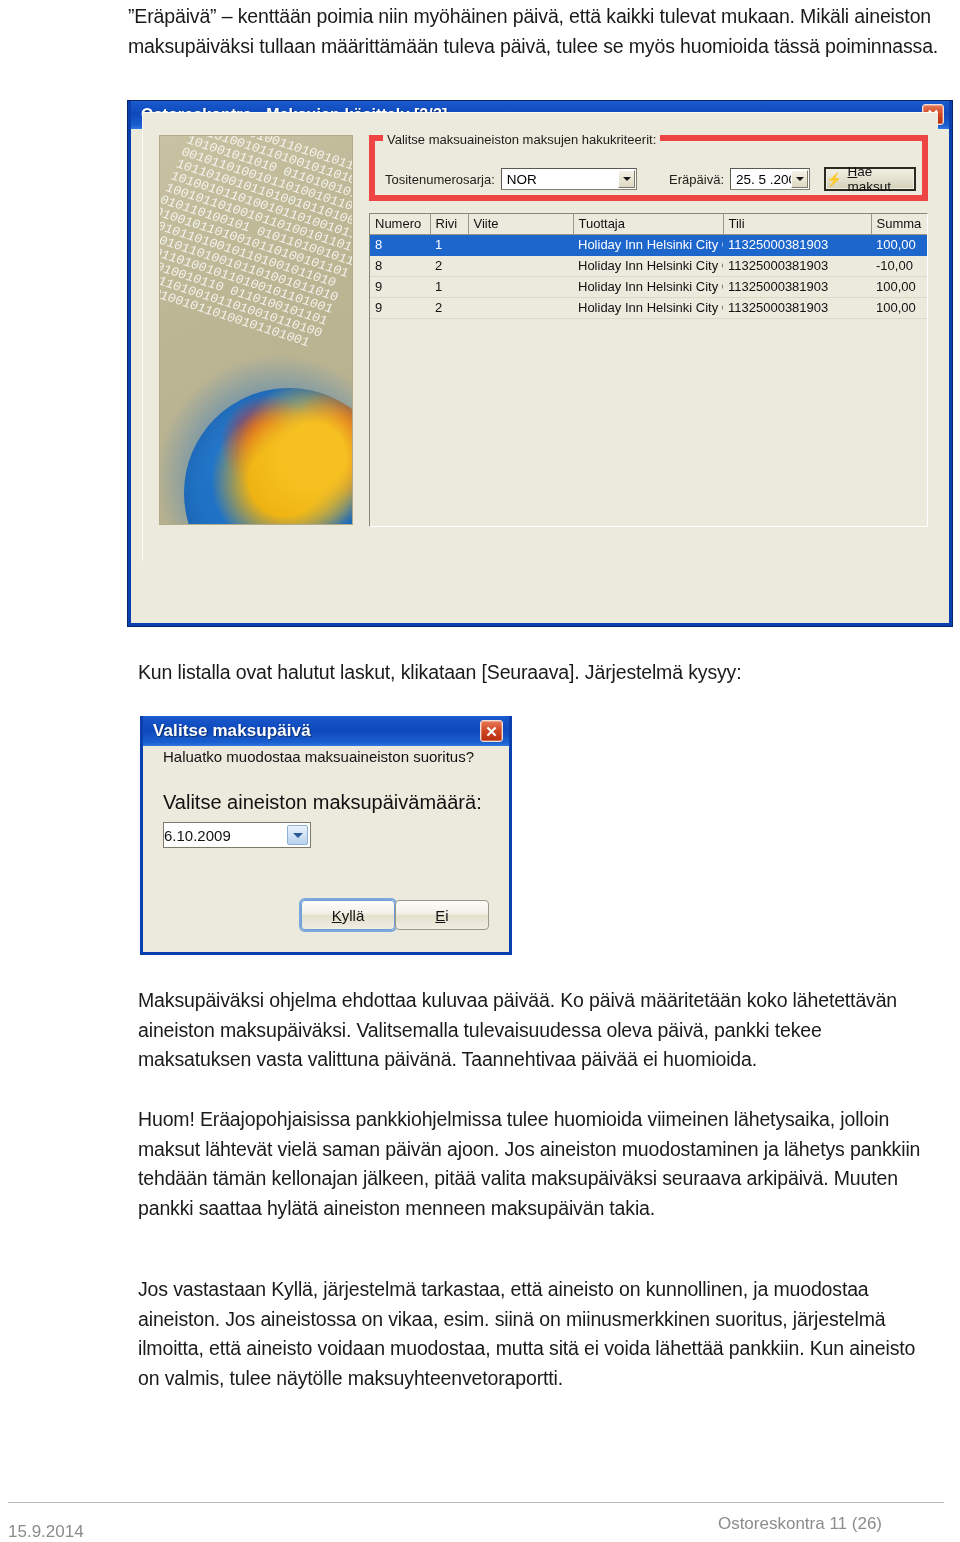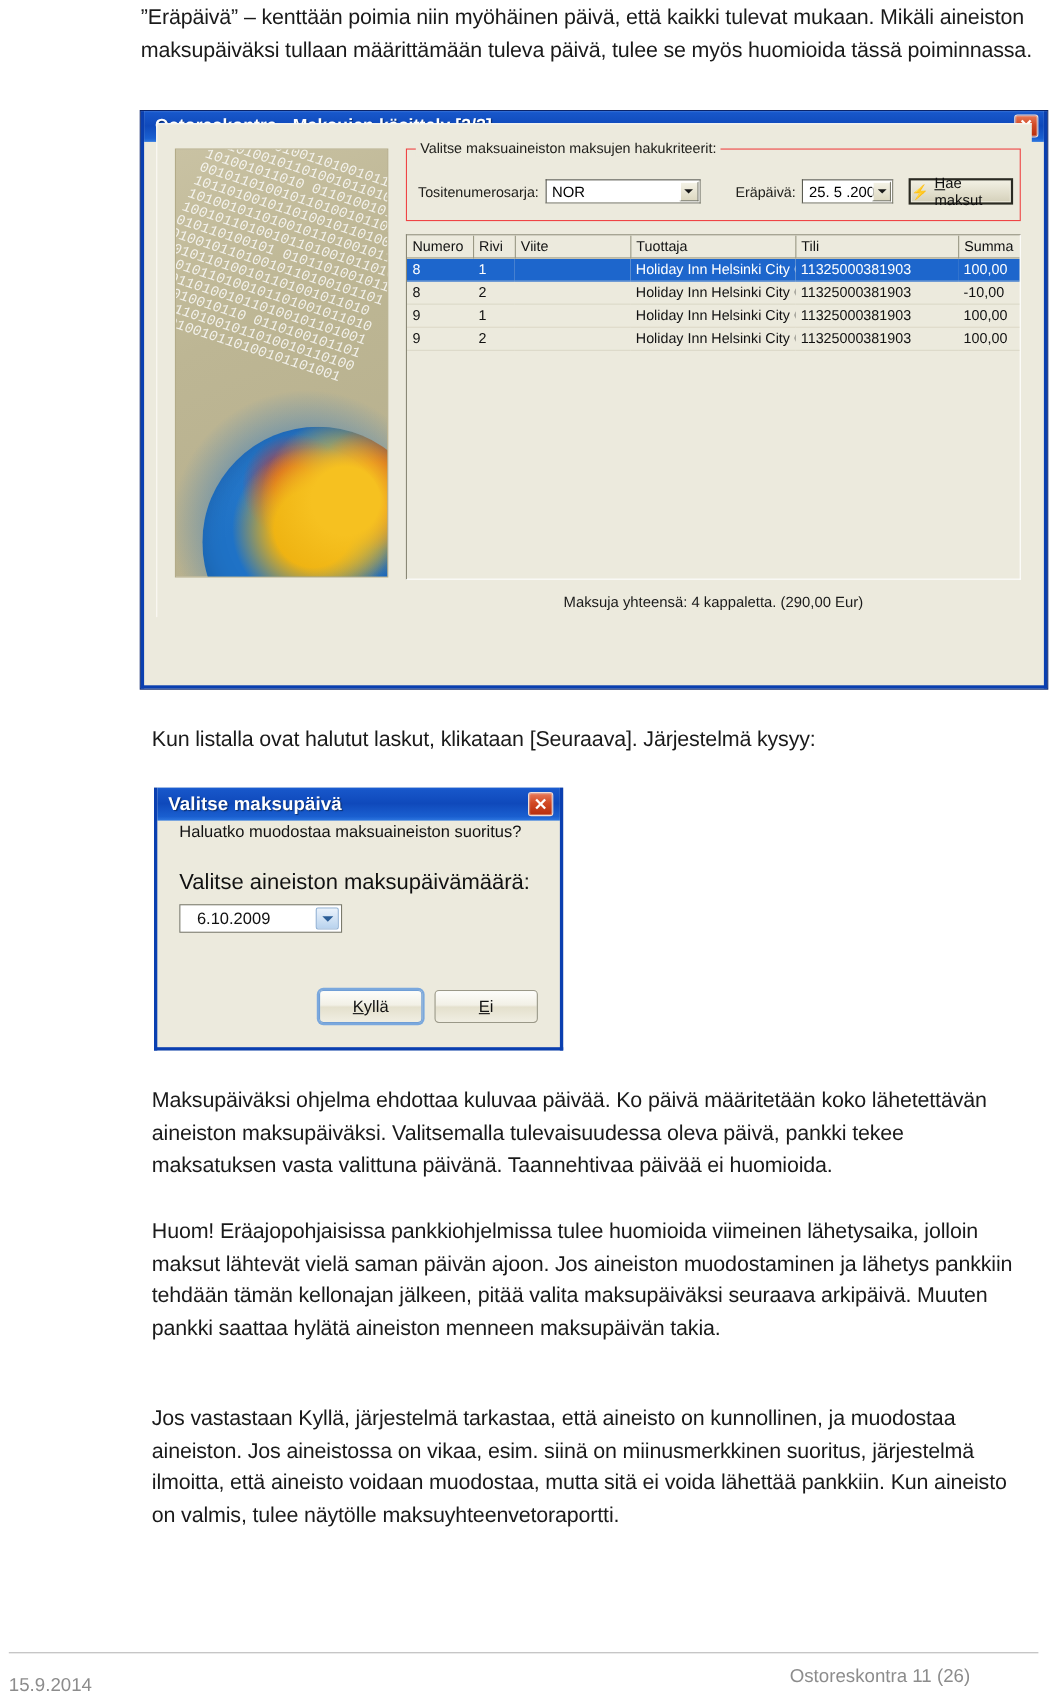--- a/index.html
+++ b/index.html
@@ -114,21 +114,21 @@
       radial-gradient(circle at 40% 26%, #c8342a 0 9%, rgba(200,52,42,0) 24%),
       radial-gradient(circle at 30% 70%, #1f72c6 0 30%, rgba(31,114,198,0) 58%),
       radial-gradient(circle at 78% 78%, #1a66bb 0 32%, rgba(26,102,187,0) 60%),
       radial-gradient(circle at 50% 50%, #2a7fd0 0 48%, #1657a6 100%);
     box-shadow:inset -10px -14px 28px rgba(0,0,0,.25);
   }
 
   
   .groupbox {
     position:absolute; left:226px; top:22px; right:10px; height:66px;
-    border:1px solid #ef4444;
+    border:6px solid #ef4444;
     background:#eceadd;
   }
   .groupbox .gb-legend {
     position:absolute; left:8px; top:-9px;
     background:#eceadd; padding:0 4px;
     font-size:13px; color:#20201c;
   }
   .gb-row {
     position:absolute; left:10px; top:26px; right:6px;
     display:flex; align-items:center;
@@ -226,37 +226,37 @@
   }
   .win2 .titlebar { height:30px; }
   .win2 .titlebar .title { font-size:17px; }
   .win2 .closebtn { width:23px; height:22px; top:4px; right:6px; }
   .w2-body { position:absolute; left:0; top:0; right:0; bottom:0; padding:16px 20px; }
   .w2-q  { font-size:15px; color:#111; margin-top:16px; }
   .w2-l  { font-size:20px; color:#111; margin-top:26px; }
   .w2-combo {
     margin-top:8px; width:148px; height:26px;
     background:#ffffff; border:1px solid #7b7b6c;
-    display:flex; align-items:center; padding-left:15px;
+    display:flex; align-items:center; padding-left:0;
     font-size:15px; color:#111; position:relative;
   }
   .w2-combo .arrow2 {
     position:absolute; right:2px; top:2px; width:21px; height:20px;
     background:linear-gradient(to bottom,#eaf2fb,#b9d3ee);
     border:1px solid #8fb0d4; border-radius:2px;
     display:flex; align-items:center; justify-content:center;
   }
   .w2-combo .arrow2 i {
     display:block; width:0;height:0;
     border-left:5px solid transparent; border-right:5px solid transparent;
     border-top:5px solid #2a5c96;
   }
   .w2-btns {
     position:absolute; left:0; right:20px; bottom:22px;
-    display:flex; justify-content:flex-end; gap:11px;
+    display:flex; justify-content:flex-end; 
   }
   .xpbtn {
     width:94px; height:30px;
     border-radius:4px;
     background:linear-gradient(to bottom,#fdfdfb 0%,#f2f0e6 45%,#e4e0cd 52%,#f0eee2 100%);
     border:1px solid #9a9888;
     font-size:15px; color:#111;
     display:flex; align-items:center; justify-content:center;
     cursor:pointer;
   }
@@ -360,21 +360,20 @@
                 <td class="num">2</td>
                 <td class="num"></td>
                 <td class="num">Holiday Inn Helsinki City C</td>
                 <td class="num">11325000381903</td>
                 <td class="num">100,00</td>
               </tr>
             </tbody>
         </table>
       </div>
 
-      <div class="totals">Maksuja yhteensä: 4 kappaletta. (290,00 Eur)</div>
     </div>
 
   </div>
 </div>
 
 <div class="doc-text p-mid">Kun listalla ovat halutut laskut, klikataan [Seuraava]. Järjestelmä kysyy:</div>
 
 <div class="win2">
   <div class="titlebar">
     <span class="title">Valitse maksupäivä</span>

